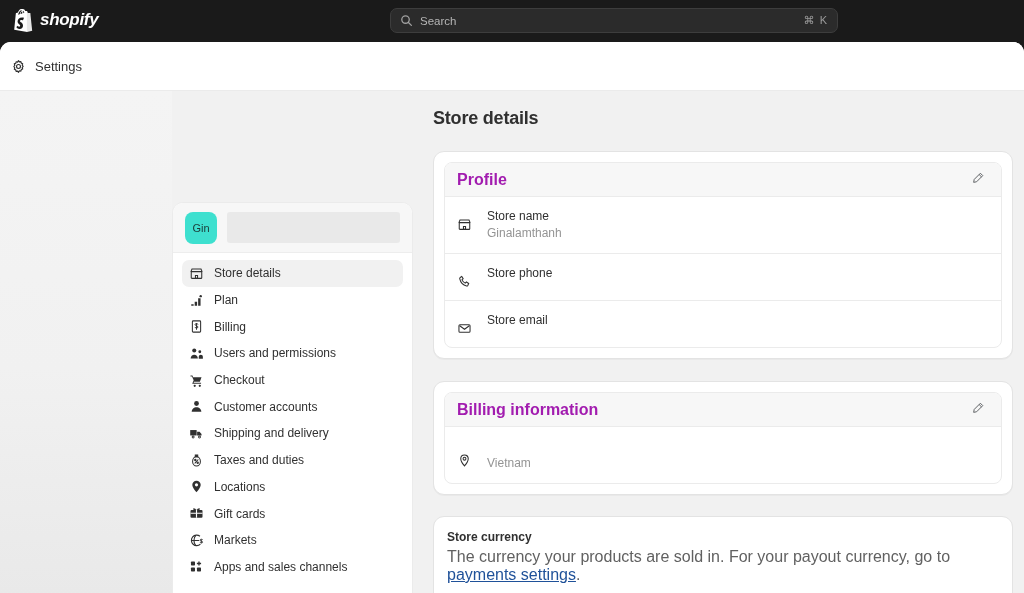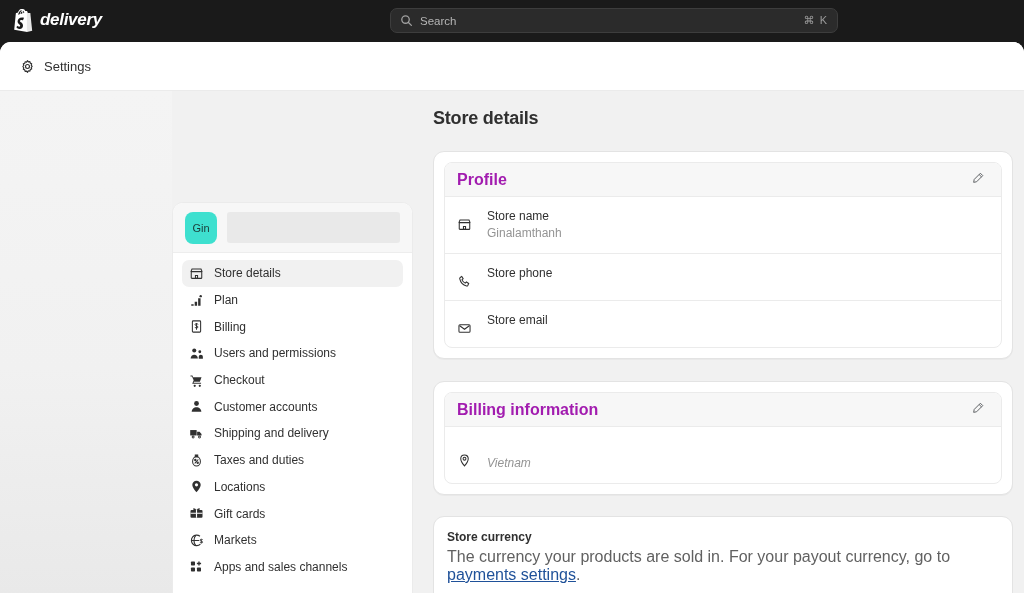--- a/index.html
+++ b/index.html
@@ -64,21 +64,21 @@
     width: 1024px; height: 551px;
     background: #ffffff;
     border-top-left-radius: 11px;
     border-top-right-radius: 11px;
     overflow: hidden;
   }
   .settings-header {
     height: 48px;
     background: #ffffff;
     display: flex; align-items: center;
-    padding-left: 20px;
+    padding-left: 11px;
     gap: 9px;
   }
   .gear-icon { width: 15px; height: 15px; display:block; }
   .settings-title {
     font-size: 13px;
     color: #303030;
     font-weight: 400;
   }
 
   
@@ -215,21 +215,21 @@
     font-size: 12px;
     color: #303030;
     line-height: 17px;
   }
   .row-value {
     font-size: 12px;
     color: #949494;
     line-height: 17px;
     white-space: nowrap; overflow: hidden; text-overflow: ellipsis;
   }
-  .row-value.spaced { margin-top: 17px; font-style: italic; }
+  .row-value.spaced { margin-top: 17px; }
 
   
   .cur-card {
     background: #ffffff;
     border-radius: 11px;
     border: 1px solid #e3e3e3;
     box-shadow: 0 1px 0 rgba(0,0,0,0.03);
     padding: 13px;
     margin-top: 21px;
   }
@@ -277,21 +277,21 @@
 <body>
 
 <div class="topbar">
   <div class="brand">
     <span>
       <svg class="brand-bag" viewBox="0 0 21 23">
         <path d="M14.6 2.0c-.1-.1-.3-.1-.4-.1l-.9.2c-.5-1.4-1.3-2.1-2.4-2.1-.2 0-.4 0-.6.1C9.9 0 9.6 0 9.3 0 7.6 0 6.5 2 6 3.6l-1.6.5c-.5.2-.5.2-.6.7L2.2 20.8l13 2.2V2.1zM10.3 4.5l-1.9.6c.3-1.2 1-2.4 1.7-2.8.2.4.3 1.2.2 2.2zM9.3 1.3c.2 0 .4.1.5.2-.9.7-1.8 2.2-2.2 3.8l-1.5.5c.5-1.6 1.5-4.5 3.2-4.5zm1.6 10.1c-.4-.2-1-.4-1.6-.4-1.4 0-1.4.9-1.4 1.1 0 1.2 3.1 1.6 3.1 4.4 0 2.1-1.3 3.5-3.2 3.5-2.2 0-3.3-1.4-3.3-1.4l.6-1.9s1.2 1 2.2 1c.6 0 .9-.5.9-.9 0-1.5-2.6-1.6-2.6-4.2 0-2 1.5-4 4.5-4 1.2 0 1.8.3 1.8.3zM11.3 4.2c0-.8-.1-1.9-.5-2.5.9.2 1.3 1.2 1.5 1.9z" fill="#ffffff"></path>
         <path d="M15.5 2.2c-.1 0-.6.1-.6.1v20.7l5.4-1.3S18.4 4.5 18.4 4.4c0-.2-.1-.3-.3-.3s-1.9-.1-1.9-.1-1-1-1.1-1.1c-.1-.1-.2-.1-.3-.1z" fill="#e8e8e8"></path>
       </svg>
     </span>
-    <span class="brand-word">delivery</span>
+    <span class="brand-word">shopify</span>
   </div>
 
   <div class="searchwrap">
     <div class="searchbox">
       <span>
         <svg class="search-icon" viewBox="0 0 16 16" fill="none" stroke="#a0a0a0" stroke-width="1.6">
           <circle cx="6.8" cy="6.8" r="4.6"></circle>
           <line x1="10.4" y1="10.4" x2="14" y2="14" stroke-linecap="round"></line>
         </svg>
       </span>

